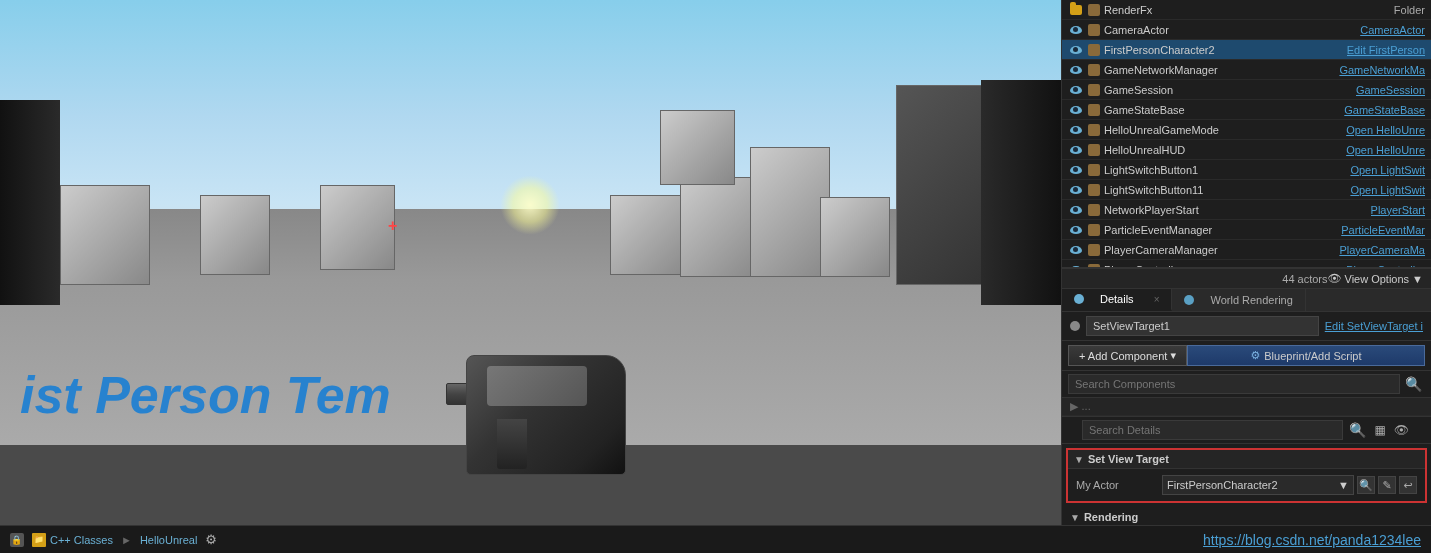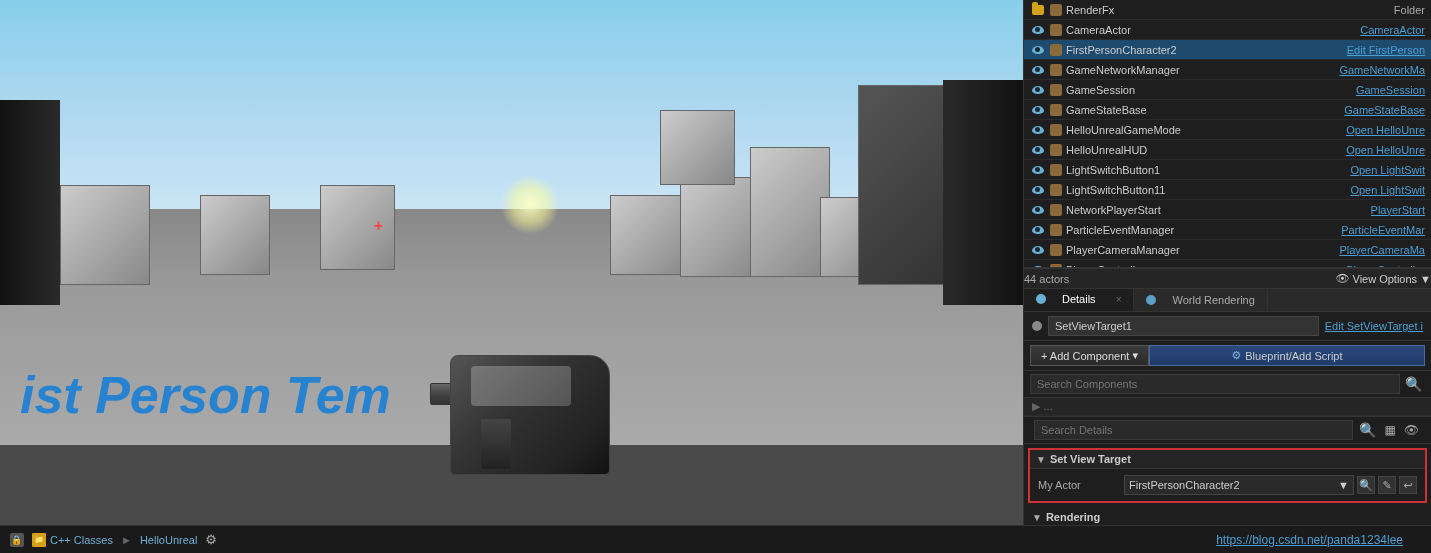--- a/index.html
+++ b/index.html
@@ -141,21 +141,21 @@
       bottom: 55%;
       left: 46%;
       width: 60px;
       height: 60px;
       background: radial-gradient(circle, rgba(255,255,200,0.9) 0%, rgba(255,255,150,0.5) 40%, transparent 70%);
       border-radius: 50%;
     }
 
     
     .right-panel {
-      width: 408px;
+      width: 370px;
       background: #1e1e1e;
       display: flex;
       flex-direction: column;
       border-left: 1px solid #333;
       overflow: hidden;
     }
 
     
     .actor-list {
       flex: 0 0 280px;
@@ -243,24 +243,25 @@
       text-overflow: ellipsis;
       max-width: 120px;
       text-decoration: underline;
       cursor: pointer;
     }
 
     
     .actor-list-footer {
       display: flex;
       align-items: center;
-      padding: 3px 0;
+      padding: 3px 8px;
       background: #252525;
       border-top: 1px solid #333;
       border-bottom: 1px solid #333;
+      text-align: right;
     }
 
     .actor-count {
       color: #aaa;
       font-size: 11px;
       flex: 1;
     }
 
     .view-options-btn {
       display: flex;
@@ -408,21 +409,21 @@
 
     .component-name {
       color: #ccc;
       font-size: 11px;
     }
 
     
     .search-details-row {
       display: flex;
       align-items: center;
-      padding: 3px 10px;
+      padding: 3px 20px;
       background: #1e1e1e;
       border-top: 1px solid #333;
       border-bottom: 1px solid #333;
       gap: 4px;
     }
 
     
     .set-view-section {
       background: #1e1e1e;
       border: 2px solid #cc3333;
@@ -552,23 +553,23 @@
       border-radius: 1px;
       display: flex;
       align-items: center;
       justify-content: center;
       font-size: 8px;
       color: #fff;
     }
 
     .bottom-url {
       position: absolute;
-      right: 28px;
+      right: 10px;
       color: #4a9fd4;
-      font-size: 12px;
+      font-size: 14px;
       text-decoration: underline;
       margin-left: 45px;
     }
 
     .gear-small {
       color: #aaa;
       font-size: 13px;
     }
 
     

